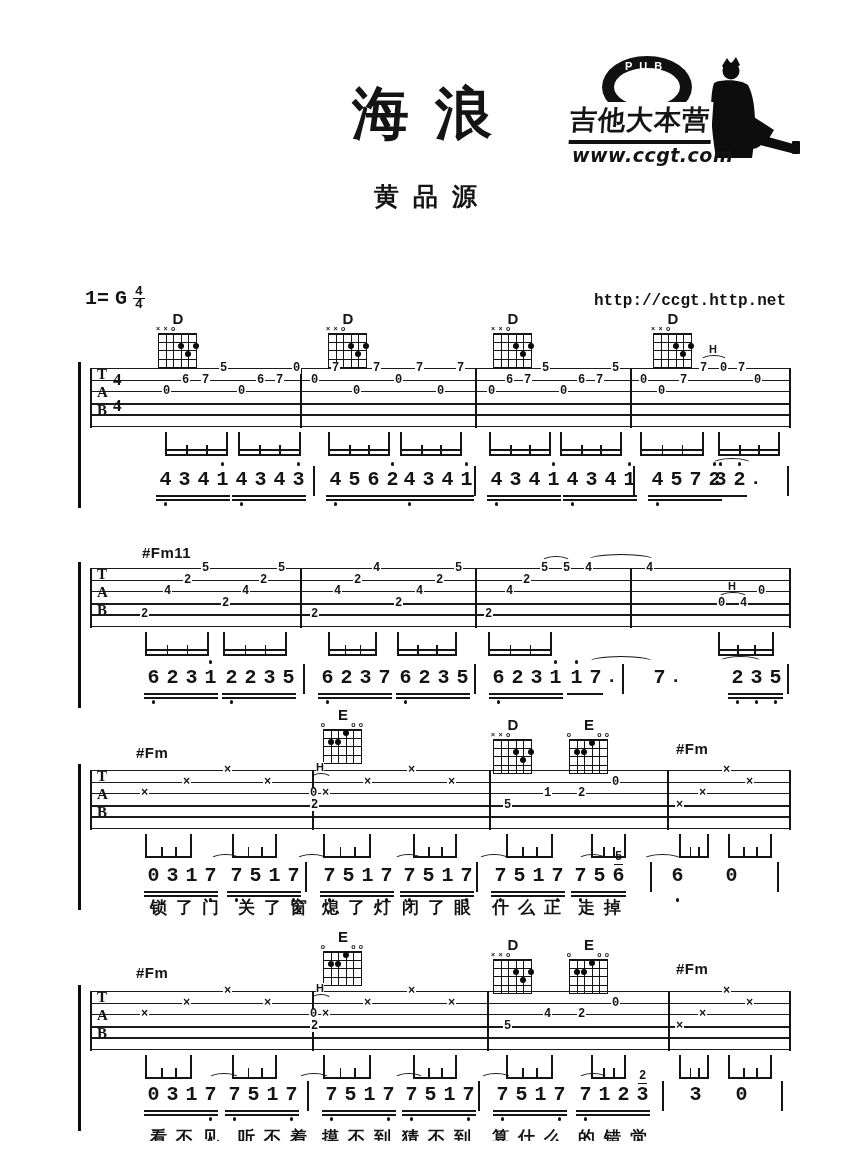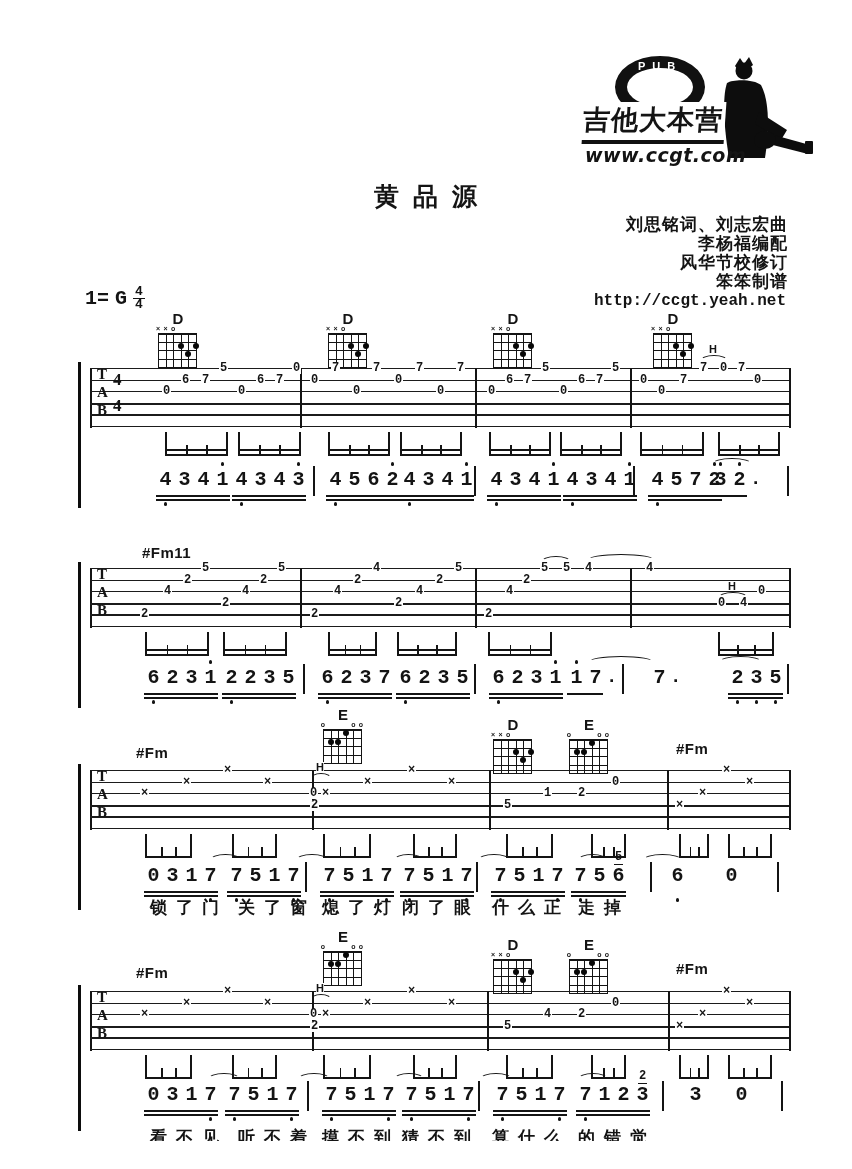--- a/index.html
+++ b/index.html
@@ -50,49 +50,44 @@
   .grp .sup i{font-style:normal;border-bottom:1.4px solid #141414;padding:0 1px;}
   .grp .aug{position:absolute;top:4px;font:bold 19px "Liberation Mono",monospace;}
   .rowbar{position:absolute;width:1.7px;height:30px;background:#141414;}
   .lyr{position:absolute;font-weight:700;font-size:17px;letter-spacing:9px;white-space:nowrap;}
 </style>
 </head>
 <body>
 
 <div id="page">
 
+  <div id="title" class="abs" style="left:352px;top:76px;">海浪</div>
 
-  <div id="logo" class="abs" style="left:583px;top:56px;width:230px;height:110px;">
+  <div id="logo" class="abs" style="left:570px;top:56px;width:230px;height:110px;">
     <div class="ring"></div>
     <div class="pub">PUB</div>
     <svg class="abs" style="left:130px;top:0;" width="100" height="108" viewBox="0 0 100 108">
       <g fill="#0d0d0d">
         <polygon points="22,10 27,2 31,8 36,1 40,9 35,13 25,14"></polygon>
         <circle cx="31" cy="15" r="8.5"></circle>
         <path d="M14,27 C9,42 11,72 16,102 L52,102 C56,76 57,46 48,29 C41,23 20,23 14,27 Z"></path>
         <path d="M46,56 L74,74 L68,84 L42,68 Z"></path>
         <path d="M50,76 L97,89 L95,98 L48,86 Z"></path>
         <rect x="92" y="85" width="8" height="13" rx="1"></rect>
         <ellipse cx="52" cy="84" rx="11" ry="9"></ellipse>
       </g>
     </svg>
     <div class="lname">吉他大本营</div>
     <div class="lsite">www.ccgt.com</div>
   </div>
 
   <div id="artist" class="abs" style="left:374px;top:180px;">黄品源</div>
 
-  <div id="credits" class="abs" style="right:64px;top:215px;">
-    <div>刘思铭词、刘志宏曲</div>
-    <div>李杨福编配</div>
-    <div>风华节校修订</div>
-    <div>笨笨制谱</div>
-  </div>
 
-  <div id="url" class="abs" style="right:66px;top:292px;">http://ccgt.yeah.net</div>
+  <div id="url" class="abs" style="right:66px;top:292px;">http://ccgt.http.net</div>
 
   <div id="keysig" class="abs" style="left:85px;top:286px;">
     <span>1=</span>
       <span>G</span>
     <span class="frac">
       <span class="fn">4</span>
       <span>4</span>
     </span>
   </div>
 

